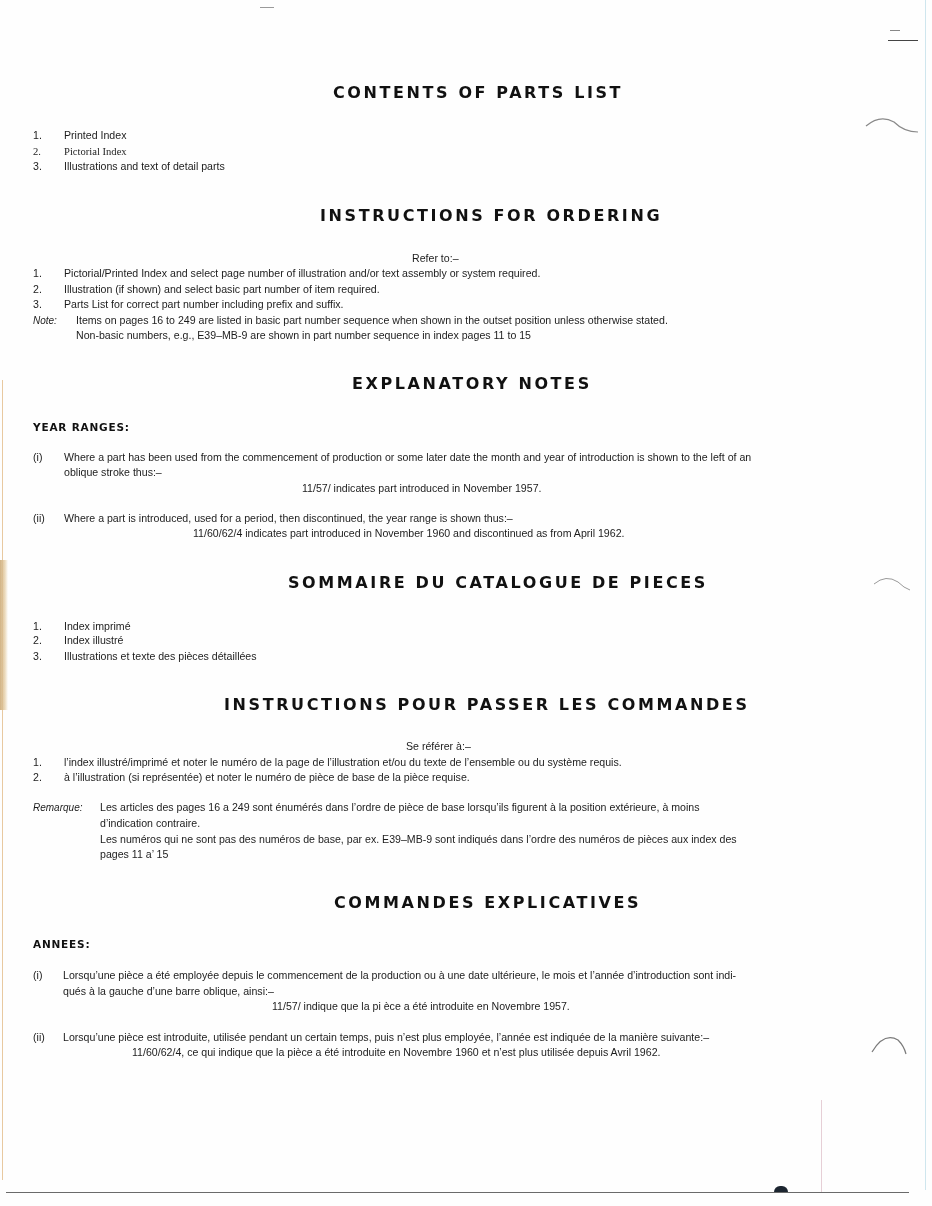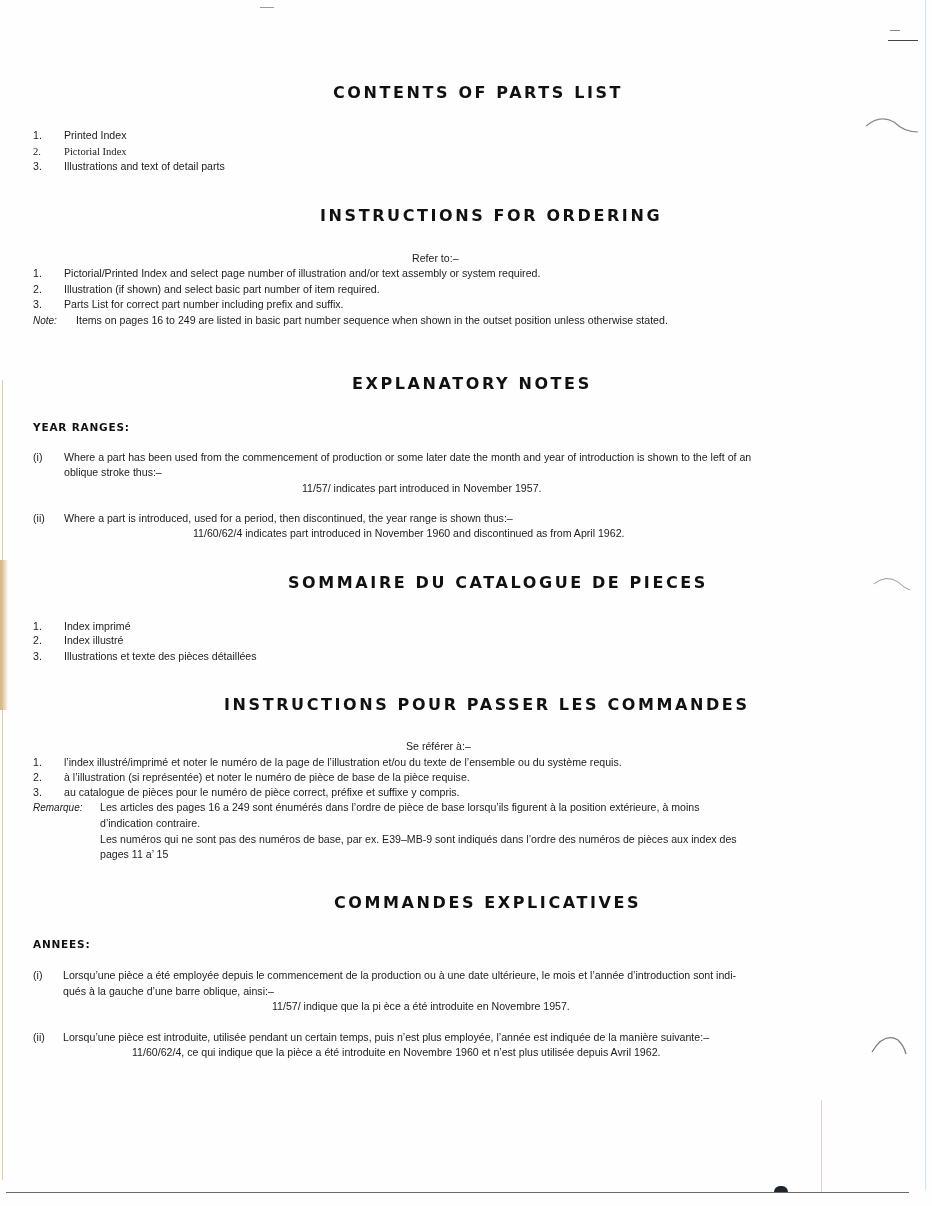--- a/index.html
+++ b/index.html
@@ -92,20 +92,21 @@
     <span class="num">1.</span><span>Pictorial/Printed Index and select page number of illustration and/or text assembly or system required.</span>
   </div>
   <div class="abs body-text" style="left:33px;top:283px;">
     <span class="num">2.</span><span>Illustration (if shown) and select basic part number of item required.</span>
   </div>
   <div class="abs body-text" style="left:33px;top:298px;">
     <span class="num">3.</span><span>Parts List for correct part number including prefix and suffix.</span>
   </div>
   <div class="abs body-text italic" style="left:33px;top:314px;font-size:10px;">Note:</div>
   <div class="abs body-text" style="left:76px;top:314px;">Items on pages 16 to 249 are listed in basic part number sequence when shown in the outset position unless otherwise stated.</div>
+  <div class="abs body-text" style="left:76px;top:329px;">Non-basic numbers, e.g., E39–MB-9 are shown in part number sequence in index pages 11 to 15</div>
 
   <div class="abs heading" style="left:352px;top:374px;">EXPLANATORY NOTES</div>
   <div class="abs sub-heading" style="left:33px;top:421px;">YEAR RANGES:</div>
   <div class="abs body-text" style="left:33px;top:451px;">(i)</div>
   <div class="abs body-text" style="left:64px;top:451px;">Where a part has been used from the commencement of production or some later date the month and year of introduction is shown to the left of an</div>
   <div class="abs body-text" style="left:64px;top:466px;">oblique stroke thus:–</div>
   <div class="abs body-text" style="left:302px;top:482px;">11/57/ indicates part introduced in November 1957.</div>
   <div class="abs body-text" style="left:33px;top:512px;">(ii)</div>
   <div class="abs body-text" style="left:64px;top:512px;">Where a part is introduced, used for a period, then discontinued, the year range is shown thus:–</div>
   <div class="abs body-text" style="left:193px;top:527px;">11/60/62/4 indicates part introduced in November 1960 and discontinued as from April 1962.</div>
@@ -122,23 +123,20 @@
   </div>
 
   <div class="abs heading" style="left:224px;top:695px;">INSTRUCTIONS POUR PASSER LES COMMANDES</div>
   <div class="abs body-text" style="left:406px;top:740px;">Se référer à:–</div>
   <div class="abs body-text" style="left:33px;top:756px;">
     <span class="num">1.</span><span>l’index illustré/imprimé et noter le numéro de la page de l’illustration et/ou du texte de l’ensemble ou du système requis.</span>
   </div>
   <div class="abs body-text" style="left:33px;top:771px;">
     <span class="num">2.</span><span>à l’illustration (si représentée) et noter le numéro de pièce de base de la pièce requise.</span>
   </div>
-  <div class="abs body-text" style="left:33px;top:786px;">
-    <span class="num">3.</span><span>au catalogue de pièces pour le numéro de pièce correct, préfixe et suffixe y compris.</span>
-  </div>
   <div class="abs body-text italic" style="left:33px;top:801px;font-size:10px;">Remarque:</div>
   <div class="abs body-text" style="left:100px;top:801px;">Les articles des pages 16  a 249  sont énumérés dans l’ordre de pièce de base lorsqu’ils figurent à la position extérieure, à moins</div>
   <div class="abs body-text" style="left:100px;top:817px;">d’indication contraire.</div>
   <div class="abs body-text" style="left:100px;top:833px;">Les numéros qui ne sont pas des numéros de base, par ex. E39–MB-9 sont indiqués dans l’ordre des numéros de pièces aux index des</div>
   <div class="abs body-text" style="left:100px;top:848px;">pages 11 a’ 15</div>
 
   <div class="abs heading" style="left:334px;top:893px;">COMMANDES EXPLICATIVES</div>
   <div class="abs sub-heading" style="left:33px;top:938px;">ANNEES:</div>
   <div class="abs body-text" style="left:33px;top:969px;">(i)</div>
   <div class="abs body-text" style="left:63px;top:969px;">Lorsqu’une pièce a été employée depuis le commencement de la production ou à une date ultérieure,  le mois et l’année d’introduction  sont indi-</div>

